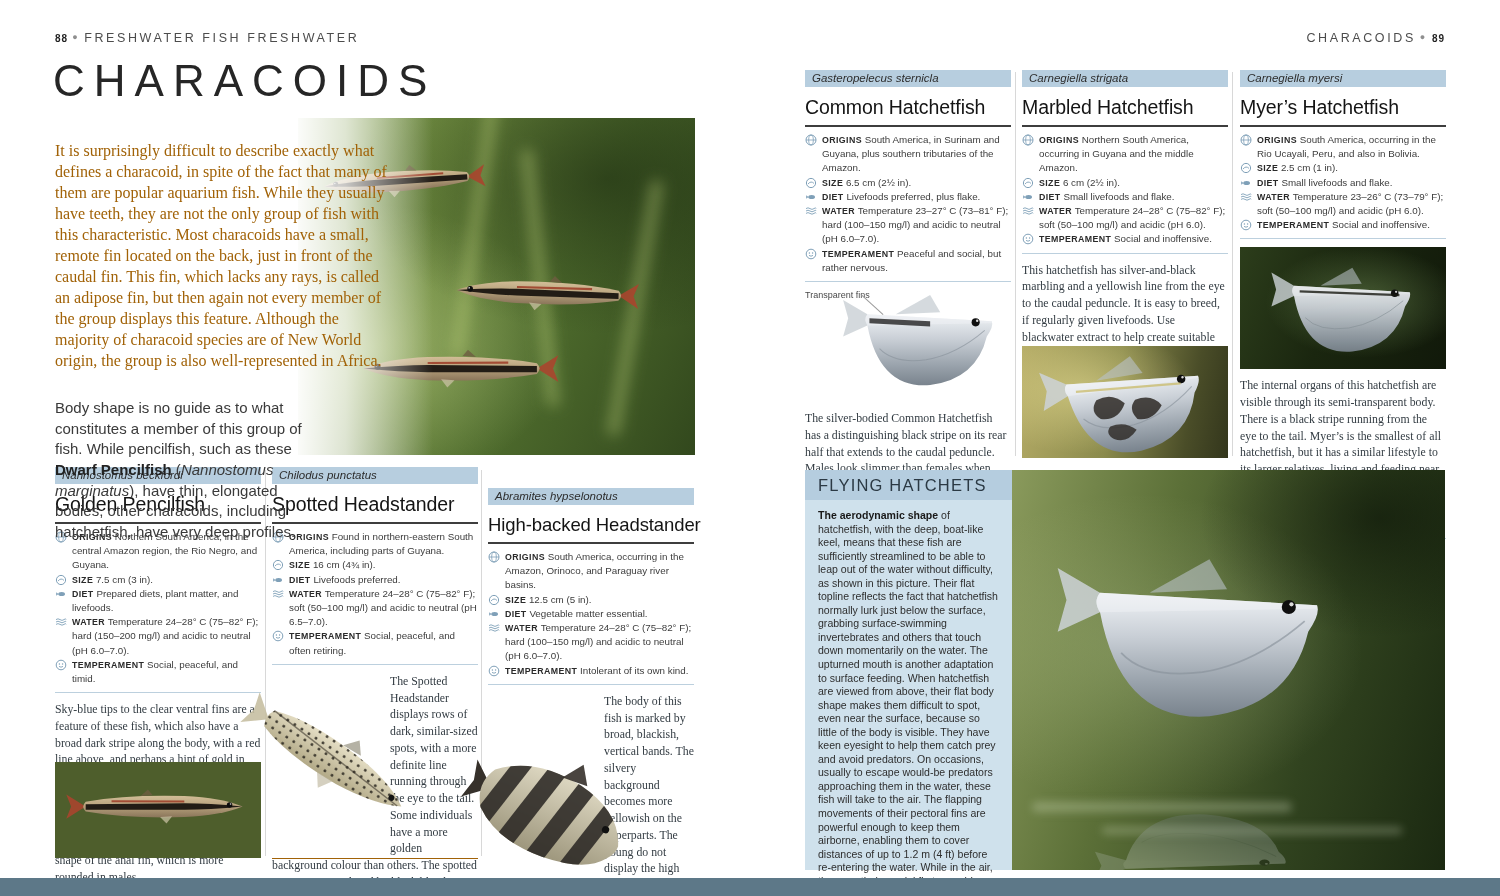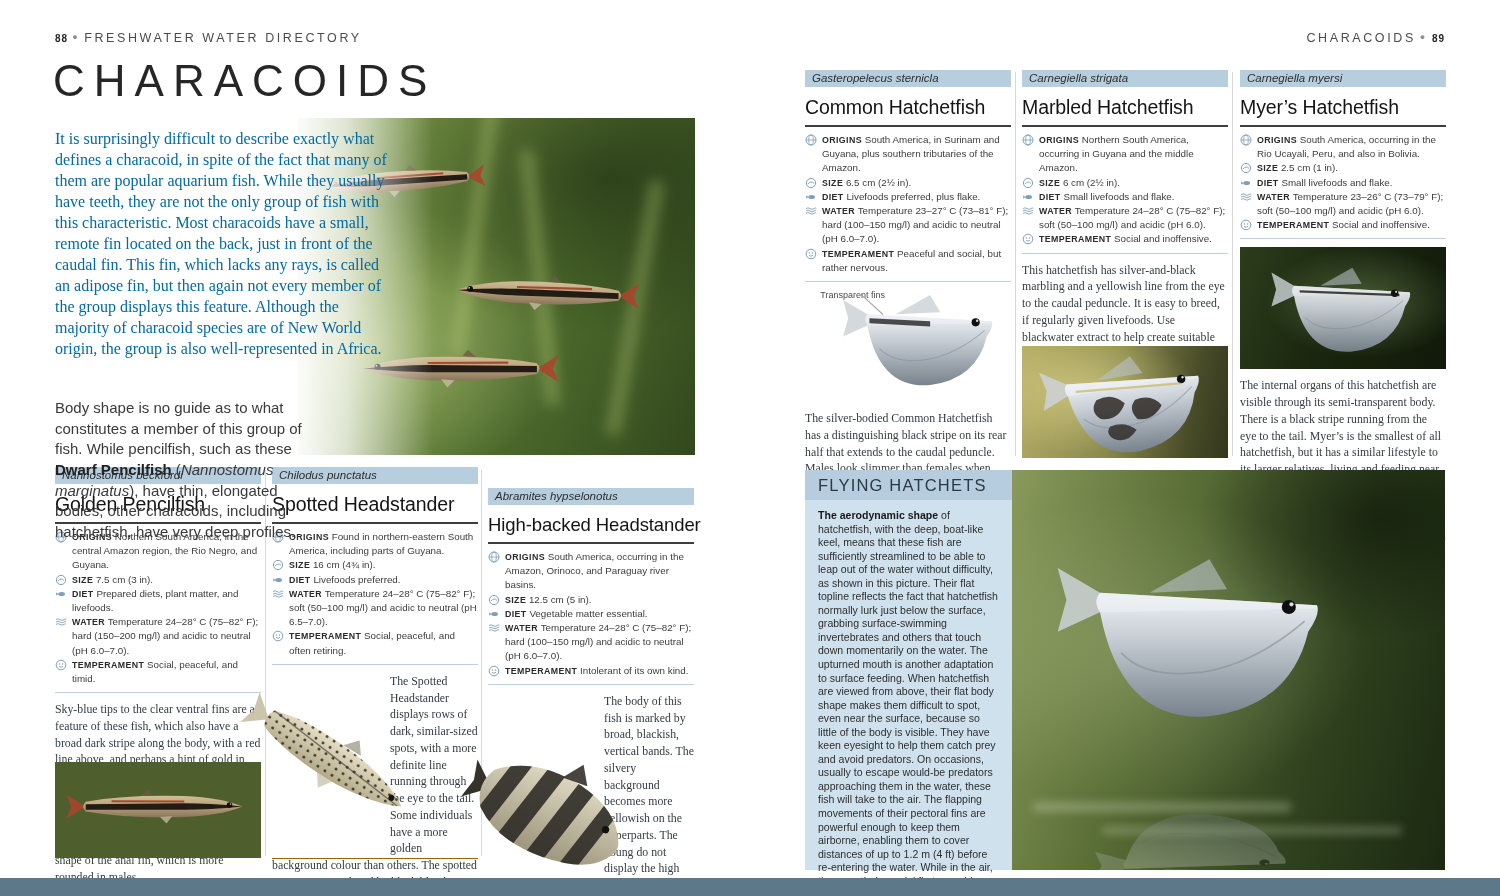--- a/index.html
+++ b/index.html
@@ -24,22 +24,22 @@
       radial-gradient(420px 260px at 78% 18%, rgba(20,34,12,.55), rgba(20,34,12,0) 60%),
       radial-gradient(300px 220px at 18% 68%, rgba(210,226,150,.5), rgba(210,226,150,0) 65%),
       linear-gradient(115deg,#87a254 0%,#6d8a3e 30%,#4d6a2c 62%,#32481d 100%);
     overflow:hidden;}
   .intro-photo::before{content:"";position:absolute;inset:0;
     background:linear-gradient(90deg,rgba(255,255,255,.97) 0,rgba(255,255,255,.75) 12%,rgba(255,255,255,0) 34%);z-index:3;}
   .stalk{position:absolute;width:14px;height:260px;background:rgba(198,218,128,.35);
     filter:blur(7px);border-radius:8px;}
   .intro-photo .fish{position:absolute;z-index:2;}
   .flip{transform:scaleX(-1);}
-  .intro-text{position:absolute;left:55px;top:128px;width:338px;z-index:4;
-    font-family:"Liberation Serif",serif;font-size:16px;line-height:21px;color:#0369a1;margin:0;}
+  .intro-text{position:absolute;left:55px;top:140px;width:338px;z-index:4;
+    font-family:"Liberation Serif",serif;font-size:16px;line-height:21px;color:#a16207;margin:0;}
   .intro-caption{position:absolute;left:55px;top:398px;width:272px;z-index:4;
     font-size:15px;line-height:1.38;color:#3a3a3a;margin:0;}
   .intro-caption b{color:#222;}
   .intro-caption i{font-style:italic;}
 
   
   .panel{position:absolute;width:206px;}
   .species-bar{background:#b7cedf;color:#2d2d2d;font-style:italic;font-size:11.5px;
     padding:2px 7px 3px;}
   .common-name{font-size:19.5px;font-weight:500;color:#141414;margin:9px 0 6px;
@@ -47,21 +47,21 @@
   .title-rule{border:none;border-top:2px solid #3e3e3e;margin:0 0 6px;}
   .specs{border-bottom:1px solid #bcd0de;padding-bottom:6px;}
   .spec{position:relative;padding-left:17px;font-size:9.8px;line-height:1.45;color:#3c3c3c;}
   .spec b{font-size:8.8px;letter-spacing:.4px;color:#2a2a2a;}
   .spec-icon{position:absolute;left:0;top:1px;}
   .desc{font-family:"Liberation Serif",serif;font-size:11.8px;line-height:1.42;
     color:#333c43;margin:8px 0 0;}
   .panel-photo{position:relative;overflow:hidden;}
   .photo-bottom{position:absolute;left:0;right:0;bottom:0;}
   .cutout{position:relative;height:120px;}
-  .ann{position:absolute;font-size:9px;line-height:1.25;color:#4a4a4a;z-index:5;text-align:right;}
+  .ann{position:absolute;font-size:9px;line-height:1.25;color:#4a4a4a;z-index:5;}
   .leader{position:absolute;border-top:1px solid #9a9a9a;}
   .vline{position:absolute;width:1px;background:#d8d8d8;}
 
   .end-rule{border:none;border-top:1px solid #bcd0de;margin:10px 0 0;}
 
   
   .feature{position:absolute;left:805px;top:470px;width:640px;height:400px;background:#cfe1ec;}
   .feature-head{width:207px;height:30px;line-height:30px;background:#b5cddf;
     font-size:16.5px;letter-spacing:1.2px;color:#2b3944;padding-left:13px;box-sizing:border-box;}
   .feature-body{width:207px;box-sizing:border-box;padding:9px 12px 0 13px;
@@ -154,21 +154,21 @@
         <rect x="100" y="0" width="18" height="140" fill="#2b2824" opacity=".88" transform="rotate(14 109 60)"></rect>
         <rect x="134" y="0" width="16" height="140" fill="#2b2824" opacity=".88" transform="rotate(14 142 60)"></rect>
       </g>
       <polygon points="92,22 106,2 118,20" fill="#35302a" opacity=".9"></polygon>
       <circle cx="152" cy="52" r="3.6" fill="#101010"></circle>
     </symbol>
   </defs>
 </svg>
 
 <div class="runhead" id="runhead-left">
-  <span class="folio">88</span><span class="dot">●</span><span>FRESHWATER WATER DIRECTORY</span>
+  <span class="folio">88</span><span class="dot">●</span><span>FRESHWATER FISH FRESHWATER</span>
 </div>
 <div class="runhead" id="runhead-right">
   <span>CHARACOIDS</span><span class="dot">●</span><span class="folio">89</span>
 </div>
 
 <h1 class="page-title">CHARACOIDS</h1>
 
 <div class="intro-photo">
   <div class="stalk" style="left:170px;top:-20px;transform:rotate(8deg);"></div>
   <div class="stalk" style="left:235px;top:30px;transform:rotate(-6deg);"></div>

